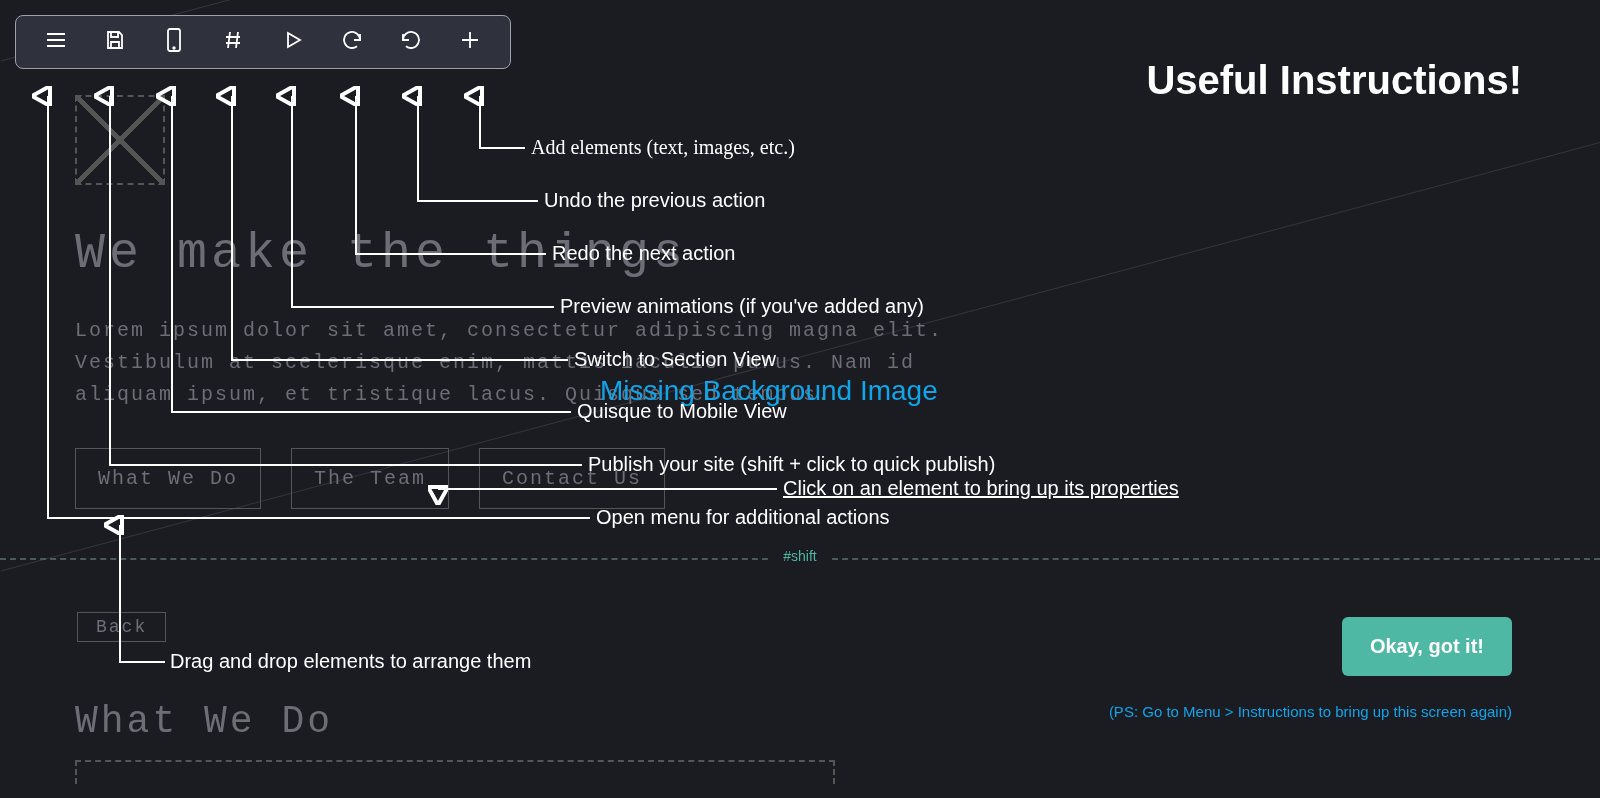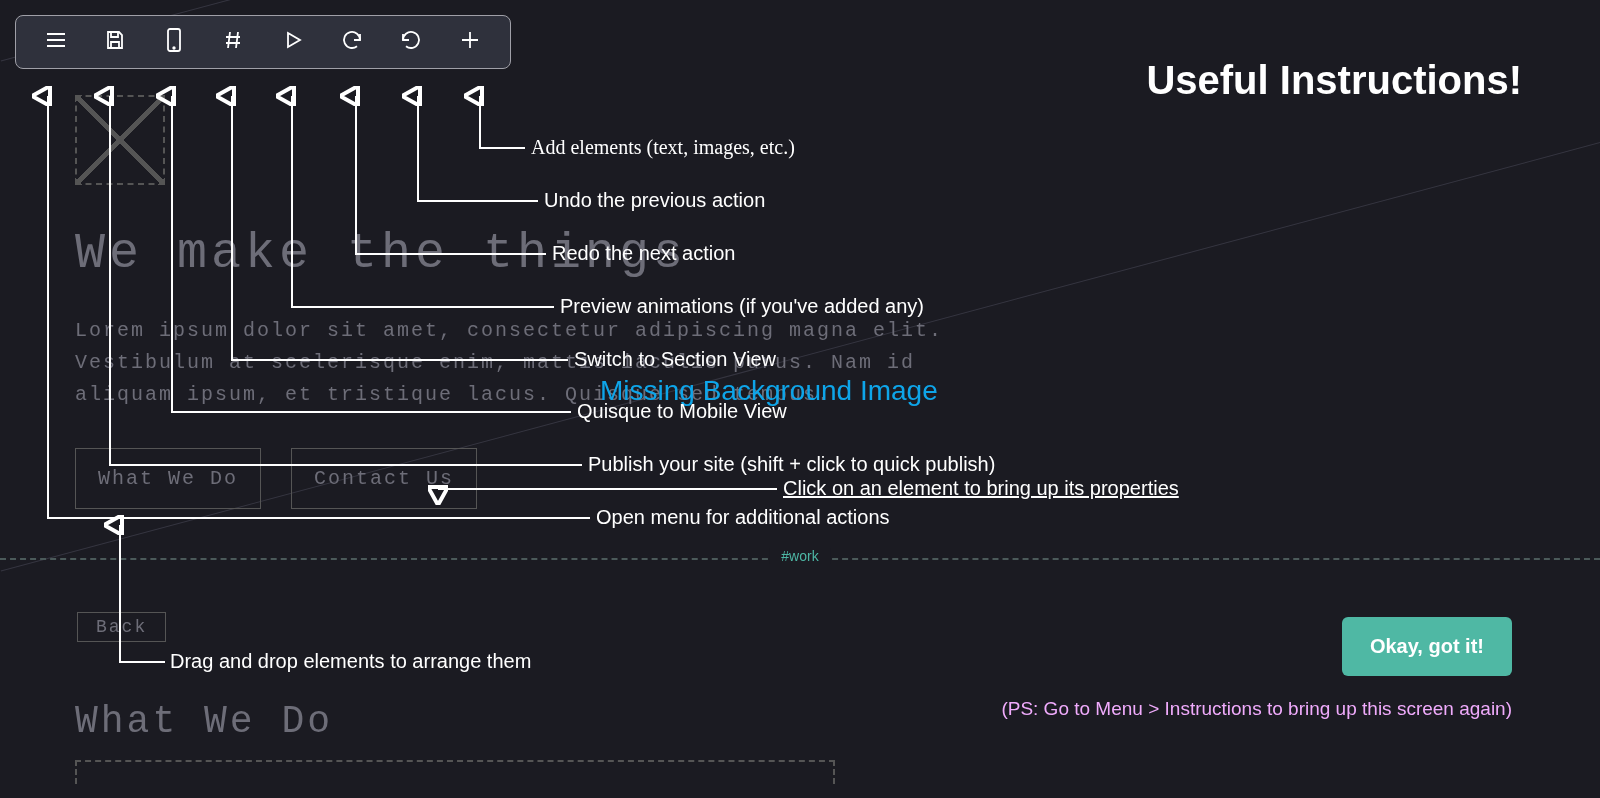--- a/index.html
+++ b/index.html
@@ -195,49 +195,50 @@
     border: none;
     border-radius: 6px;
     padding: 18px 28px;
     cursor: pointer;
     z-index: 40;
   }
   .ps-note {
     position: absolute;
     right: 88px;
     bottom: 78px;
-    font-size: 19px;
-    color: #f0abfc;
+    font-size: 15px;
+    color: #0ea5e9;
     z-index: 40;
   }
 </style>
 </head>
 <body>
 
 <div class="canvas">
   <div class="diag1"></div>
   <div class="diag2"></div>
 
   <div class="img-placeholder"></div>
 
   <div class="hero-title">We make the things</div>
 
   <div class="hero-para">Lorem ipsum dolor sit amet, consectetur adipiscing magna elit.
 Vestibulum at scelerisque enim, mattis iaculis purus. Nam id
 aliquam ipsum, et tristique lacus. Quisque sed tempus.</div>
 
   <div class="nav-btns">
     <div class="nav-btn">What We Do</div>
+    <div class="nav-btn">The Team</div>
     <div class="nav-btn">Contact Us</div>
   </div>
 
   <div class="bg-missing">Missing Background Image</div>
 
   <div class="section-divider"></div>
-  <div class="section-badge">#work</div>
+  <div class="section-badge">#shift</div>
 
   <div class="back-btn">Back</div>
 
   <div class="sub-title">What We Do</div>
   <div class="img-placeholder2"></div>
 </div>
 
 <div class="toolbar">
   <div class="tb-btn">
     <span>

